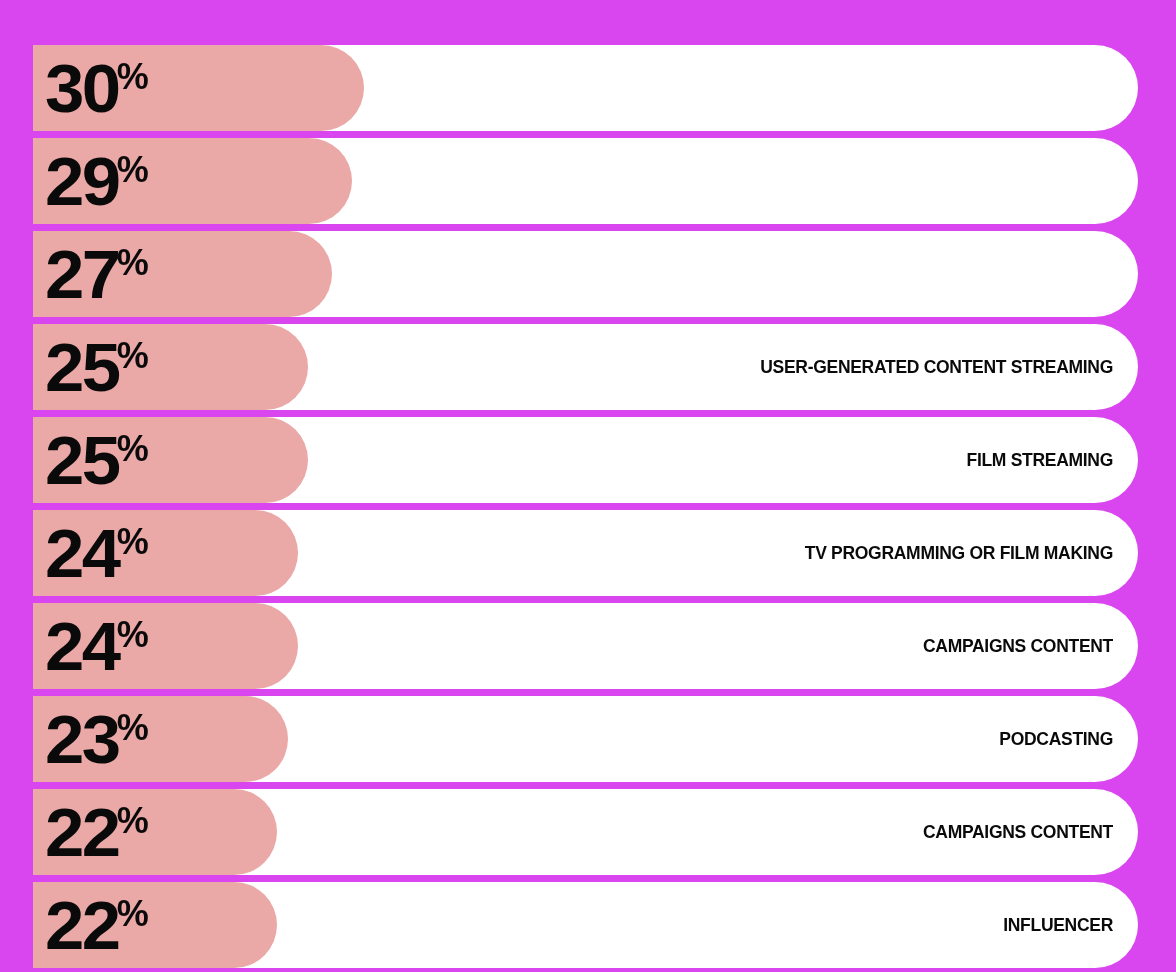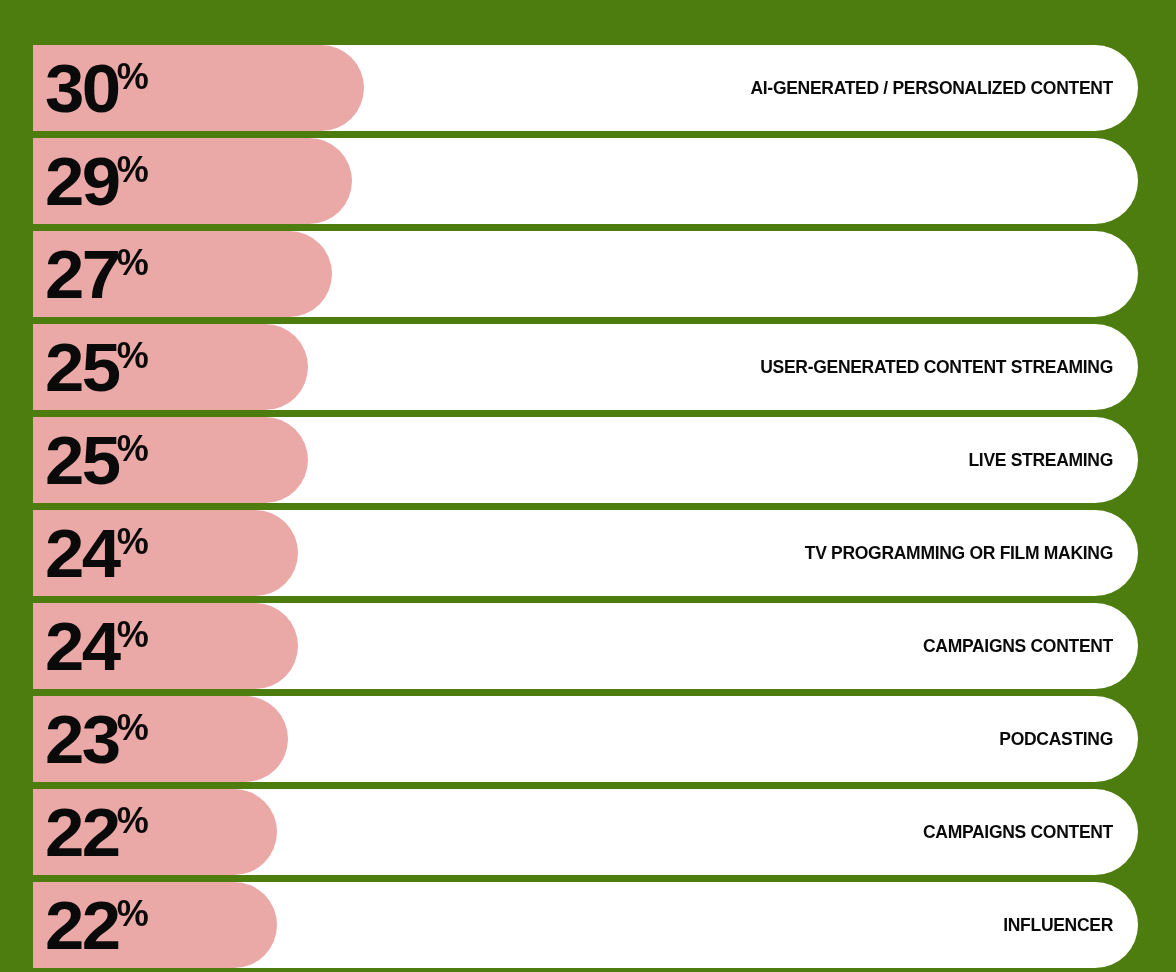--- a/index.html
+++ b/index.html
@@ -14,21 +14,21 @@
     overflow: hidden;
     background: #f5efe5;
     font-family: "Liberation Sans", sans-serif;
     -webkit-font-smoothing: antialiased;
   }
 
   #chart-root {
     position: relative;
     width: 1176px;
     height: 972px;
-    background: #4d7c0f;
+    background: #d946ef;
     box-sizing: border-box;
     padding-top: 45px;
   }
 
   .bar-row {
     position: relative;
     height: 86px;
     margin-bottom: 7px;
     margin-left: 33px;
     margin-right: 38px;
@@ -110,21 +110,20 @@
 
 <div id="chart-root">
 
 <div class="bar-row">
       <div class="bar-track"></div>
       <div class="bar-fill" style="width: 331px; background: rgb(234, 168, 167);"></div>
       <div class="bar-value">
         <span class="num">30</span>
         <span class="pct">%</span>
       </div>
-      <div class="bar-label">AI-GENERATED / PERSONALIZED CONTENT</div>
     </div>
     <div class="bar-row">
       <div class="bar-track"></div>
       <div class="bar-fill" style="width: 319px; background: rgb(234, 168, 167);"></div>
       <div class="bar-value">
         <span class="num">29</span>
         <span class="pct">%</span>
       </div>
     </div>
     <div class="bar-row">
@@ -144,21 +143,21 @@
       </div>
       <div class="bar-label">USER-GENERATED CONTENT STREAMING</div>
     </div>
     <div class="bar-row">
       <div class="bar-track"></div>
       <div class="bar-fill" style="width: 275px; background: rgb(234, 168, 167);"></div>
       <div class="bar-value">
         <span class="num">25</span>
         <span class="pct">%</span>
       </div>
-      <div class="bar-label">LIVE STREAMING</div>
+      <div class="bar-label">FILM STREAMING</div>
     </div>
     <div class="bar-row">
       <div class="bar-track"></div>
       <div class="bar-fill" style="width: 265px; background: rgb(234, 168, 167);"></div>
       <div class="bar-value">
         <span class="num">24</span>
         <span class="pct">%</span>
       </div>
       <div class="bar-label">TV PROGRAMMING OR FILM MAKING</div>
     </div>

